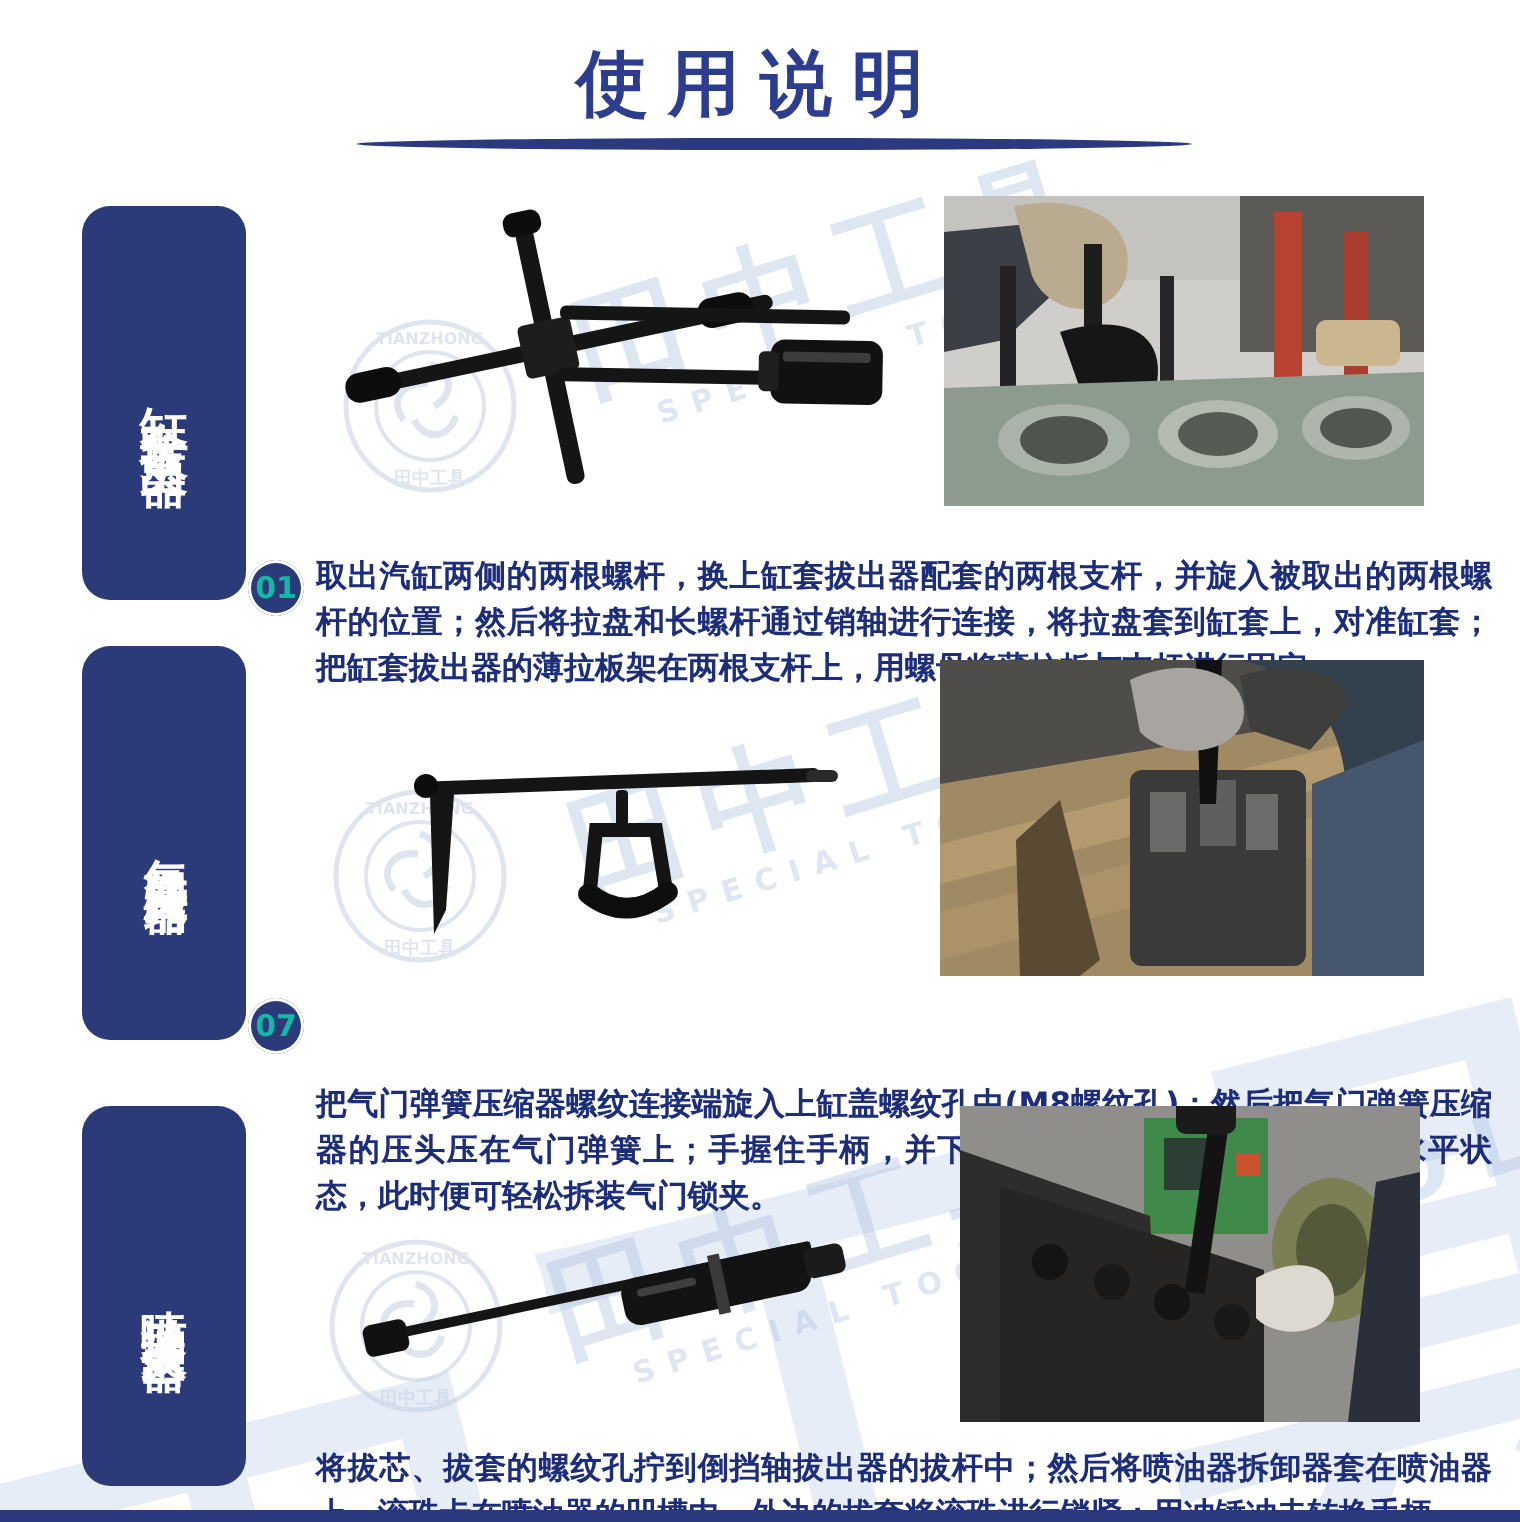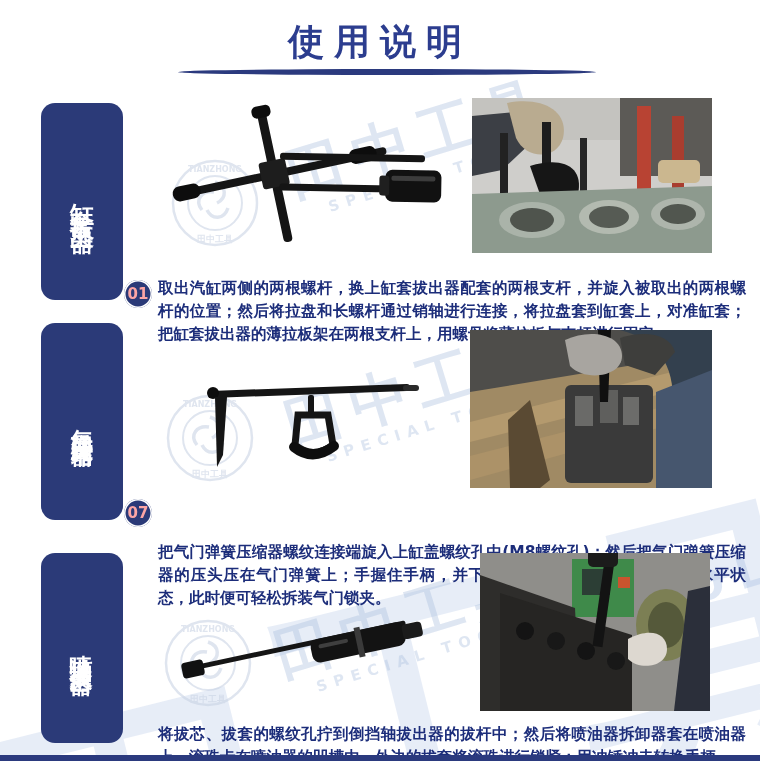--- a/index.html
+++ b/index.html
@@ -31,21 +31,21 @@
         color:#ffffff;font-weight:bold;}
   .tab1{top:103px;height:197px;font-size:24px;letter-spacing:7px;}
   .tab2{top:323px;height:197px;font-size:22px;letter-spacing:3px;}
   .tab3{top:553px;height:190px;font-size:23px;letter-spacing:4px;}
 
   .tool{position:absolute;z-index:1;}
   .photo{position:absolute;z-index:2;display:block;}
 
   .step-badge{position:absolute;width:28px;height:28px;border-radius:50%;background:#2b3a78;
         z-index:3;display:flex;align-items:center;justify-content:center;
-        color:#fca5a5;font-size:15px;font-weight:bold;box-shadow:0 0 0 1.5px #ffffff inset;}
+        color:#14b8a6;font-size:15px;font-weight:bold;box-shadow:0 0 0 1.5px #ffffff inset;}
   .badge1{left:124px;top:280px;}
   .badge2{left:124px;top:499px;}
   .badge3{left:122px;top:768px;}
 
   .step-text{position:absolute;left:158px;width:588px;z-index:2;
         font-size:15.5px;line-height:23px;font-weight:bold;color:#1c2d7a;
         text-align:justify;}
   .text1{top:261px;}
   .text2{top:495px;margin-top:46px;}
   .text3{top:707px;}

